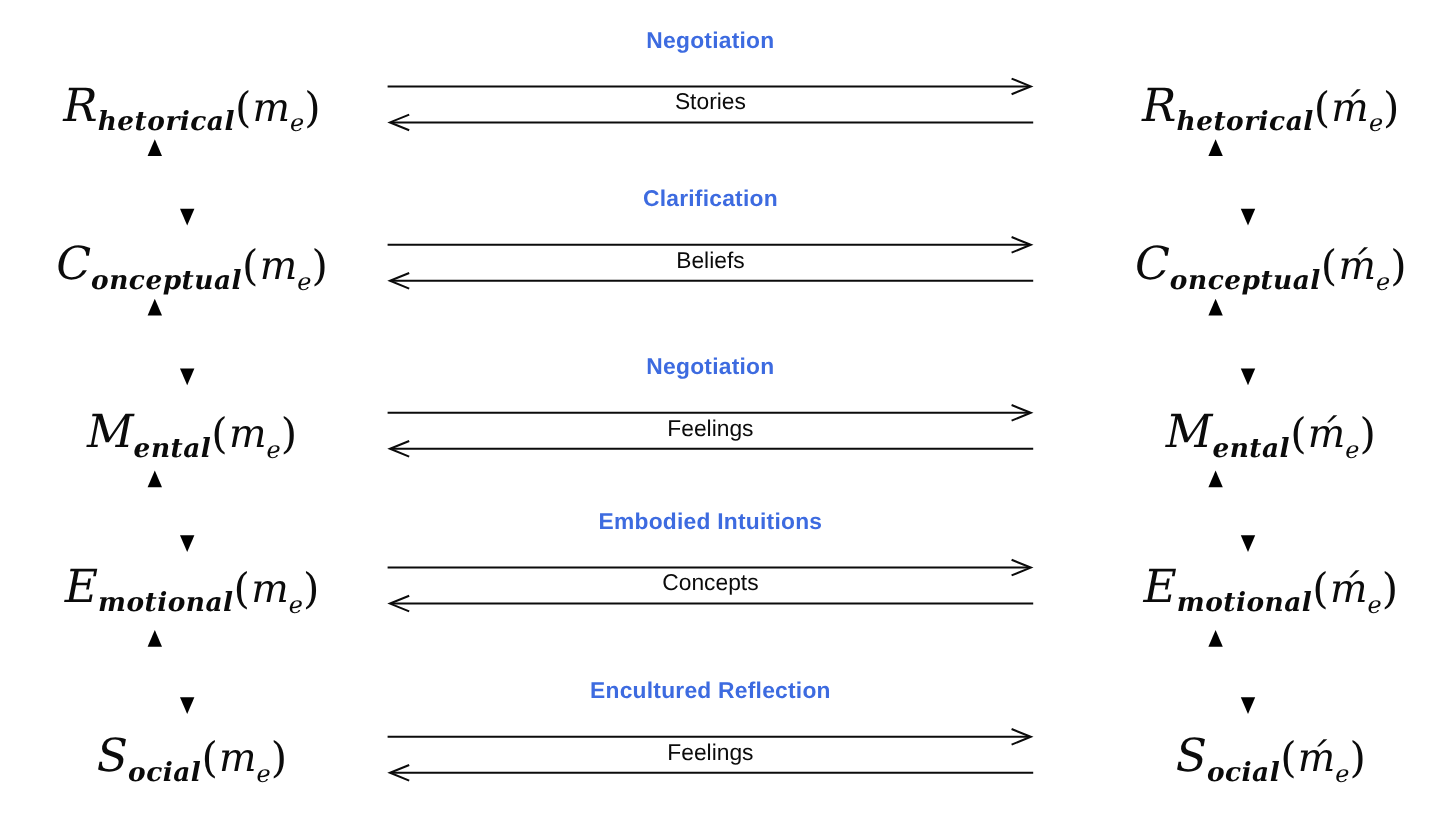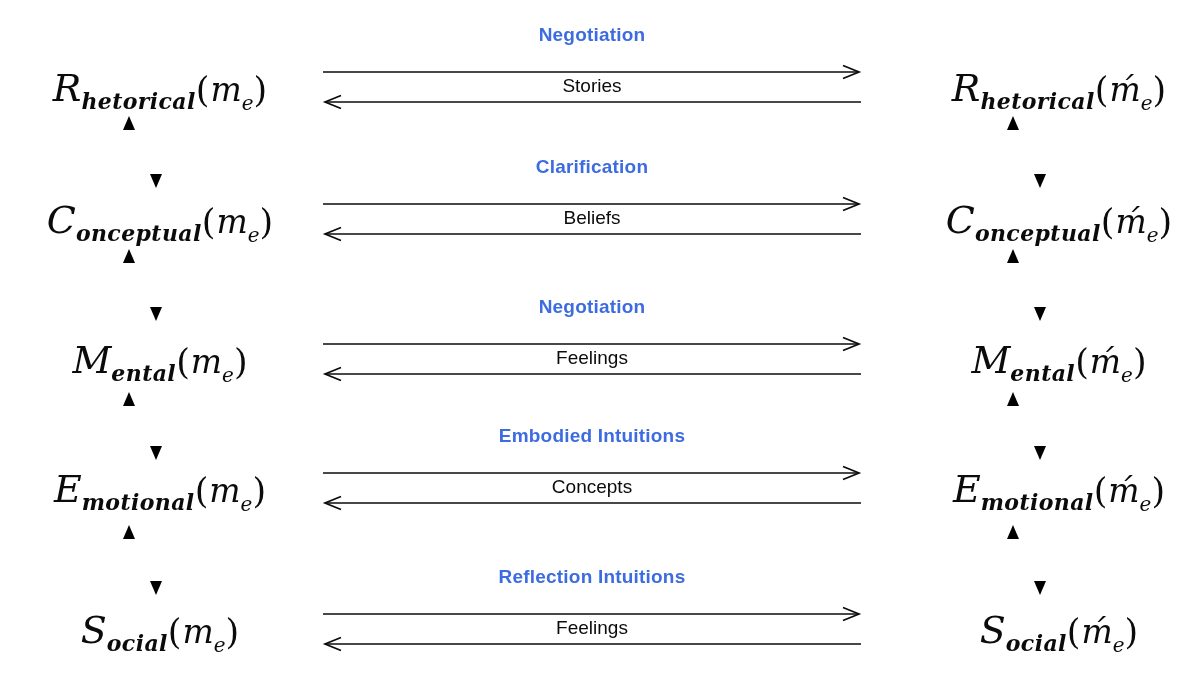--- a/index.html
+++ b/index.html
@@ -104,21 +104,21 @@
     <div class="mid-label">Concepts</div>
     <svg class="h-arrow" style="top:6px" width="540" height="16" viewBox="0 0 540 16">
         <line x1="4" y1="8" x2="539" y2="8"></line>
         <polyline points="19,1.5 3,8 19,14.5"></polyline>
       </svg>
     <div class="term term-right"><span class="cap">E</span><span class="ssub">motional</span><span class="par">(</span><span class="arg">ḿ</span><span class="esub">e</span><span class="par">)</span></div>
   </div>
 
   <div class="row" style="top:630px">
     <div class="term term-left"><span class="cap">S</span><span class="ssub">ocial</span><span class="par">(</span><span class="arg">m</span><span class="esub">e</span><span class="par">)</span></div>
-    <div class="mid-heading">Reflection Intuitions</div>
+    <div class="mid-heading">Encultured Reflection</div>
     <svg class="h-arrow" style="top:-24px" width="540" height="16" viewBox="0 0 540 16">
         <line x1="1" y1="8" x2="536" y2="8"></line>
         <polyline points="521,1.5 537,8 521,14.5"></polyline>
       </svg>
     <div class="mid-label">Feelings</div>
     <svg class="h-arrow" style="top:6px" width="540" height="16" viewBox="0 0 540 16">
         <line x1="4" y1="8" x2="539" y2="8"></line>
         <polyline points="19,1.5 3,8 19,14.5"></polyline>
       </svg>
     <div class="term term-right"><span class="cap">S</span><span class="ssub">ocial</span><span class="par">(</span><span class="arg">ḿ</span><span class="esub">e</span><span class="par">)</span></div>

